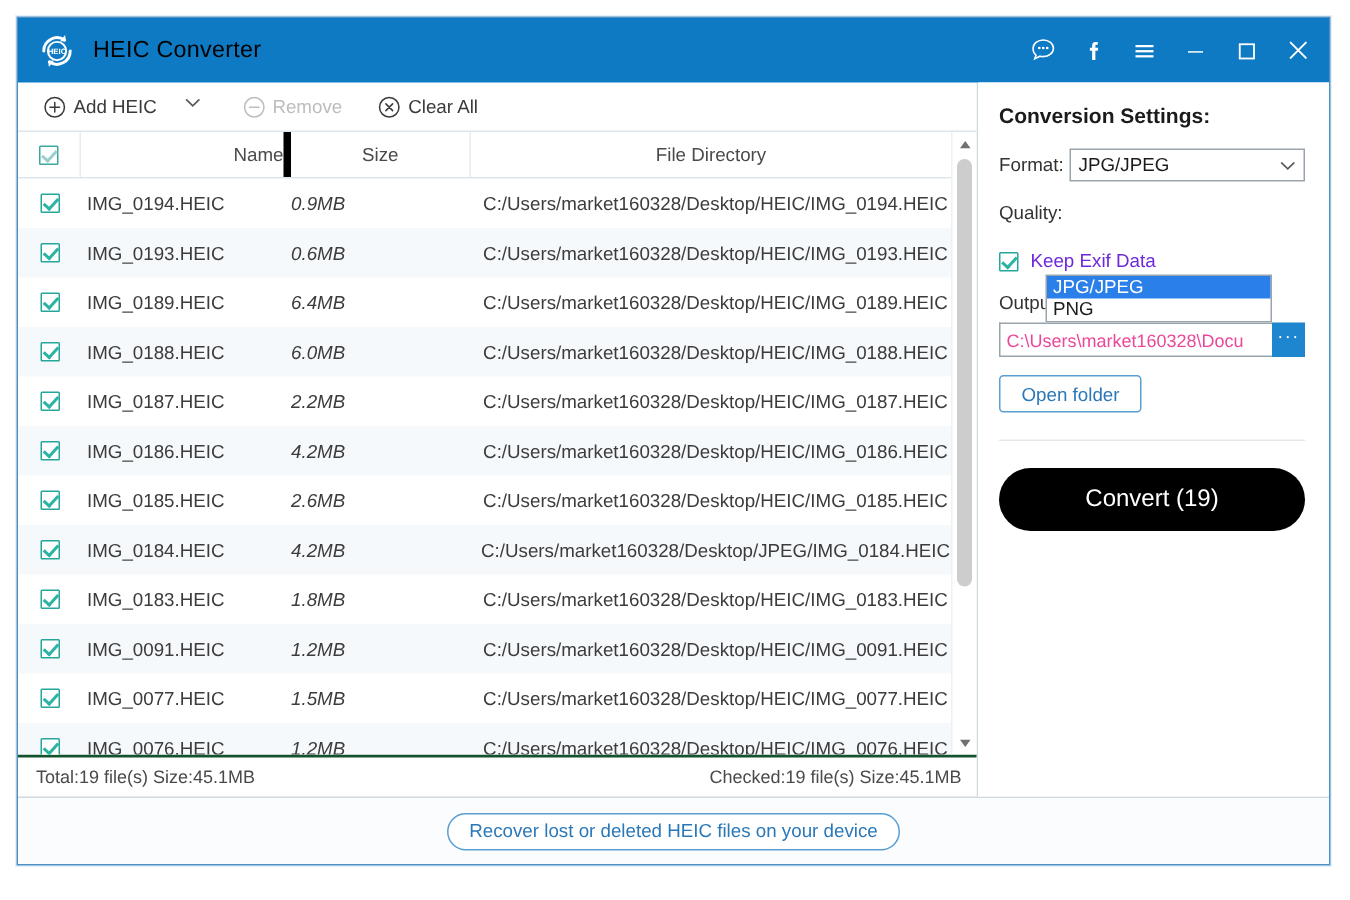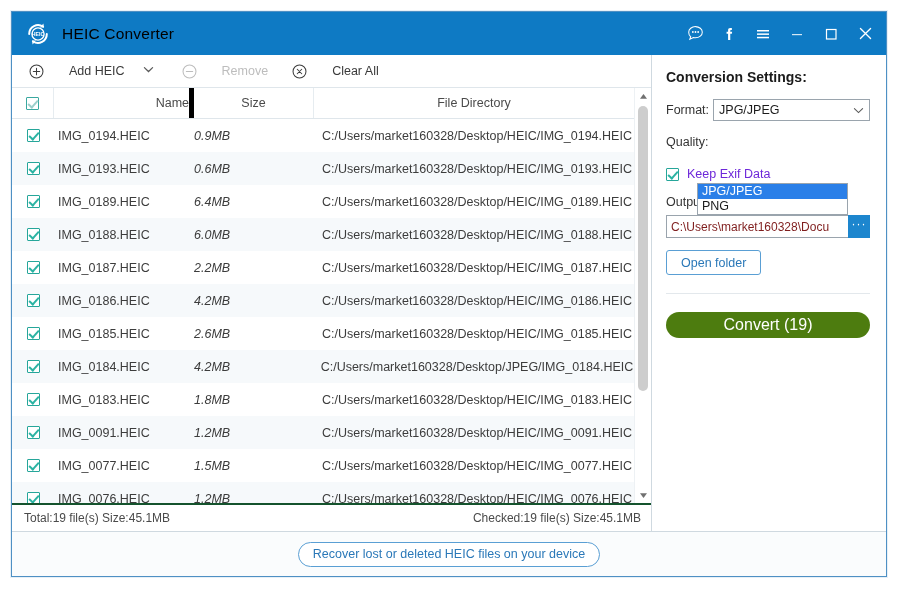--- a/index.html
+++ b/index.html
@@ -94,21 +94,21 @@
     display: flex;
     align-items: center;
     border-bottom: 1px solid #dfe6eb;
     background: #ffffff;
     padding-left: 10px;
     box-sizing: border-box;
   }
   .tool {
     display: flex;
     align-items: center;
-    gap: 25px;
+    gap: 5px;
     font-size: 12.5px;
     color: #3a3a3a;
     padding: 0 7px;
     height: 26px;
     cursor: default;
     white-space: nowrap;
   }
   .tool.disabled { color: #bdbdbd; }
   .tool .ico { display: flex; align-items: center; }
   .caret-tool {
@@ -374,21 +374,21 @@
     align-items: stretch;
     height: 23px;
     margin-bottom: 12px;
   }
   .path-input {
     flex: 1 1 auto;
     border: 1px solid #9aa4ad;
     border-right: none;
     background: #ffffff;
     font-size: 12px;
-    color: #7f1d1d;
+    color: #ec4899;
     display: flex;
     align-items: center;
     padding-left: 4px;
     overflow: hidden;
     white-space: nowrap;
     box-sizing: border-box;
   }
   .path-btn {
     width: 22px;
     flex: 0 0 22px;
@@ -415,23 +415,23 @@
     font-size: 12.5px;
     background: #ffffff;
     box-sizing: border-box;
   }
   .divider {
     height: 1px;
     background: #e3e8ec;
     margin: 18px 0 18px 0;
   }
   .convert-btn {
-    height: 26px;
+    height: 42px;
     border-radius: 21px;
-    background: #4d7c0f;
+    background: #000000;
     color: #ffffff;
     display: flex;
     align-items: center;
     justify-content: center;
     font-size: 16px;
   }
 
   
   .bottombar {
     height: 45px;

